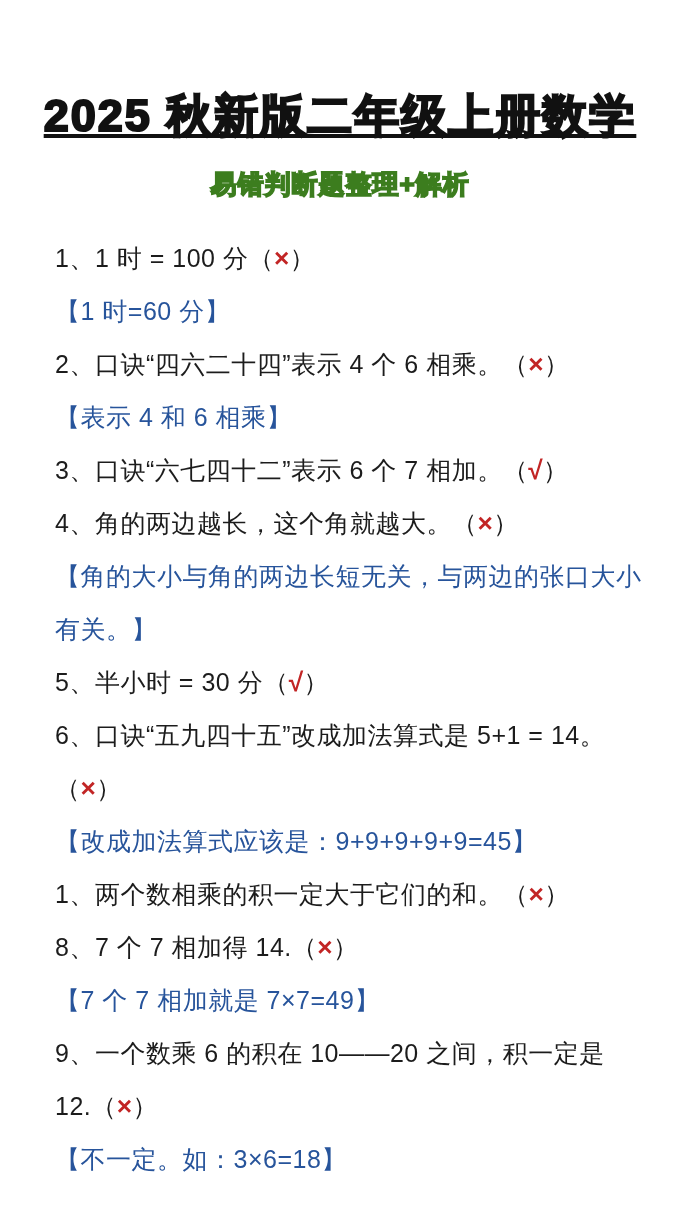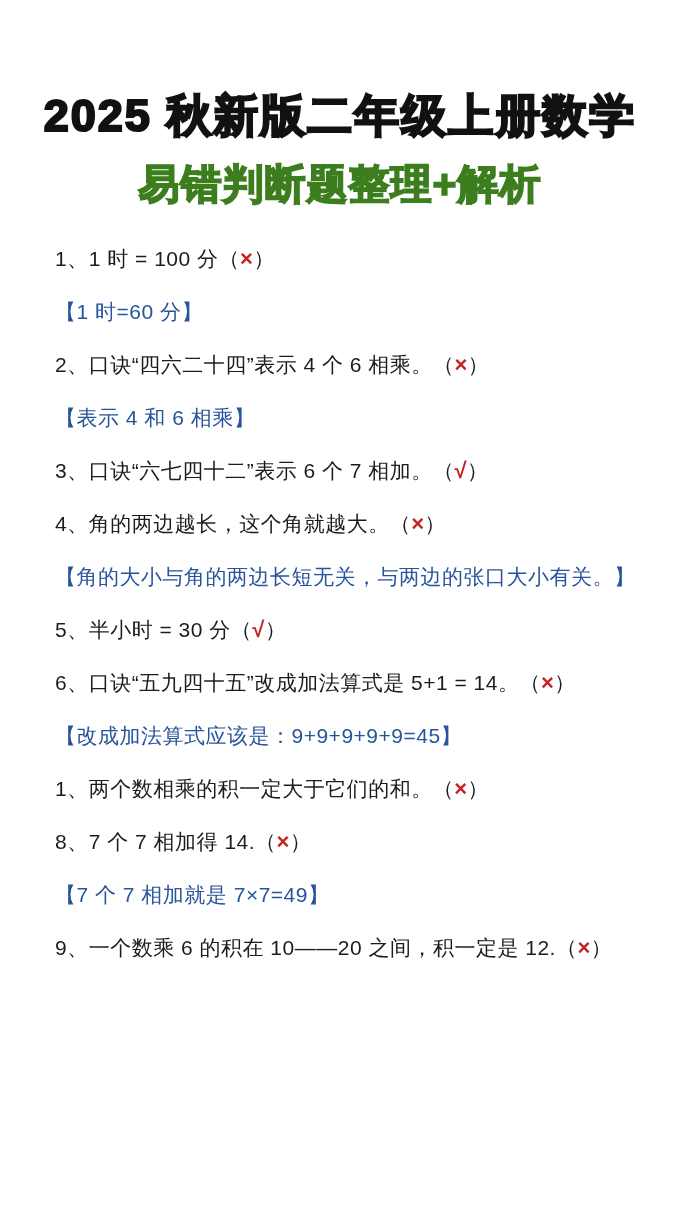--- a/index.html
+++ b/index.html
@@ -22,34 +22,35 @@
   .title {
     margin: 86px 10px 0 10px;
     text-align: center;
     font-size: 45px;
     line-height: 60px;
     font-weight: bold;
     color: var(--title-color, #111);
     -webkit-text-stroke: 2.2px var(--title-color, #111);
     letter-spacing: 2px;
     white-space: nowrap;
+    text-decoration: underline;
   }
   .subtitle {
     margin: 18px 10px 0 10px;
     text-align: center;
-    font-size: 41px;
+    font-size: 26px;
     line-height: 40px;
     font-weight: bold;
     color: var(--subtitle-color, #3c7d1e);
     -webkit-text-stroke: 1.7px var(--subtitle-color, #3c7d1e);
     letter-spacing: 1px;
   }
   .content {
     margin: 28px 38px 0 55px;
-    font-size: 21px;
+    font-size: 25px;
     line-height: 53px;
     letter-spacing: 0.5px;
   }
   .line {
     margin: 0;
     padding: 0;
   }
   .line.question {
     color: var(--question-color, #1c1c1c);
   }
@@ -76,15 +77,16 @@
       <p class="line question"><span>3、口诀“六七四十二”表示 6 个 7 相加。</span><span>（</span><span class="mark">√</span><span>）</span></p>
       <p class="line question"><span>4、角的两边越长，这个角就越大。</span><span>（</span><span class="mark">×</span><span>）</span></p>
       <p class="line answer"><span>【角的大小与角的两边长短无关，与两边的张口大小有关。】</span></p>
       <p class="line question"><span>5、半小时 = 30 分</span><span>（</span><span class="mark">√</span><span>）</span></p>
       <p class="line question"><span>6、口诀“五九四十五”改成加法算式是 5+1 = 14。</span><span>（</span><span class="mark">×</span><span>）</span></p>
       <p class="line answer"><span>【改成加法算式应该是：9+9+9+9+9=45】</span></p>
       <p class="line question"><span>1、两个数相乘的积一定大于它们的和。</span><span>（</span><span class="mark">×</span><span>）</span></p>
       <p class="line question"><span>8、7 个 7 相加得 14.</span><span>（</span><span class="mark">×</span><span>）</span></p>
       <p class="line answer"><span>【7 个 7 相加就是 7×7=49】</span></p>
       <p class="line question"><span>9、一个数乘 6 的积在 10——20 之间，积一定是 12.</span><span>（</span><span class="mark">×</span><span>）</span></p>
+      <p class="line answer"><span>【不一定。如：3×6=18】</span></p>
     </main>
 
 </div>
 
 </body></html>

